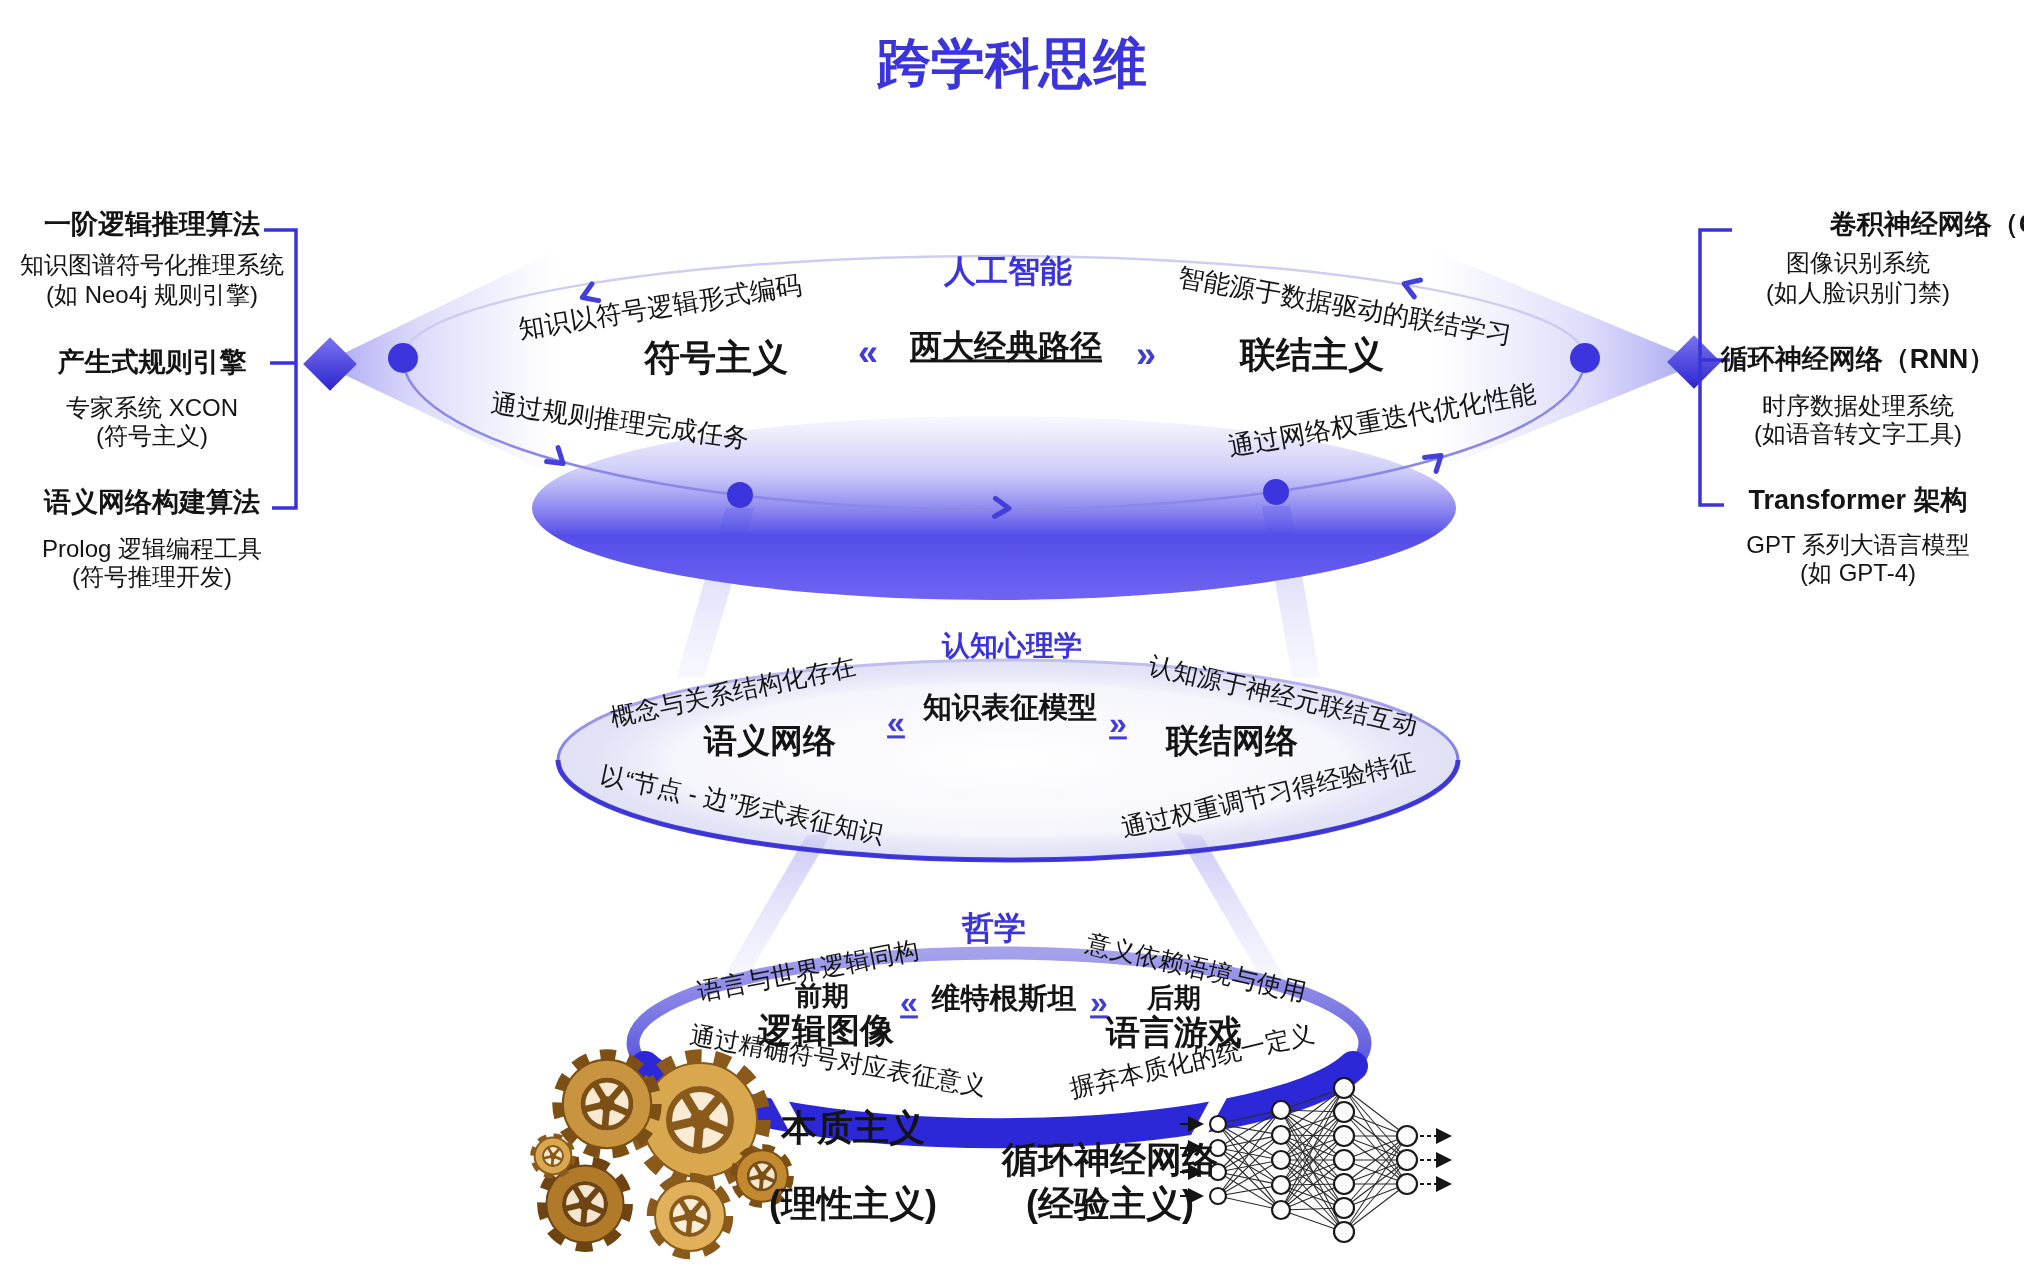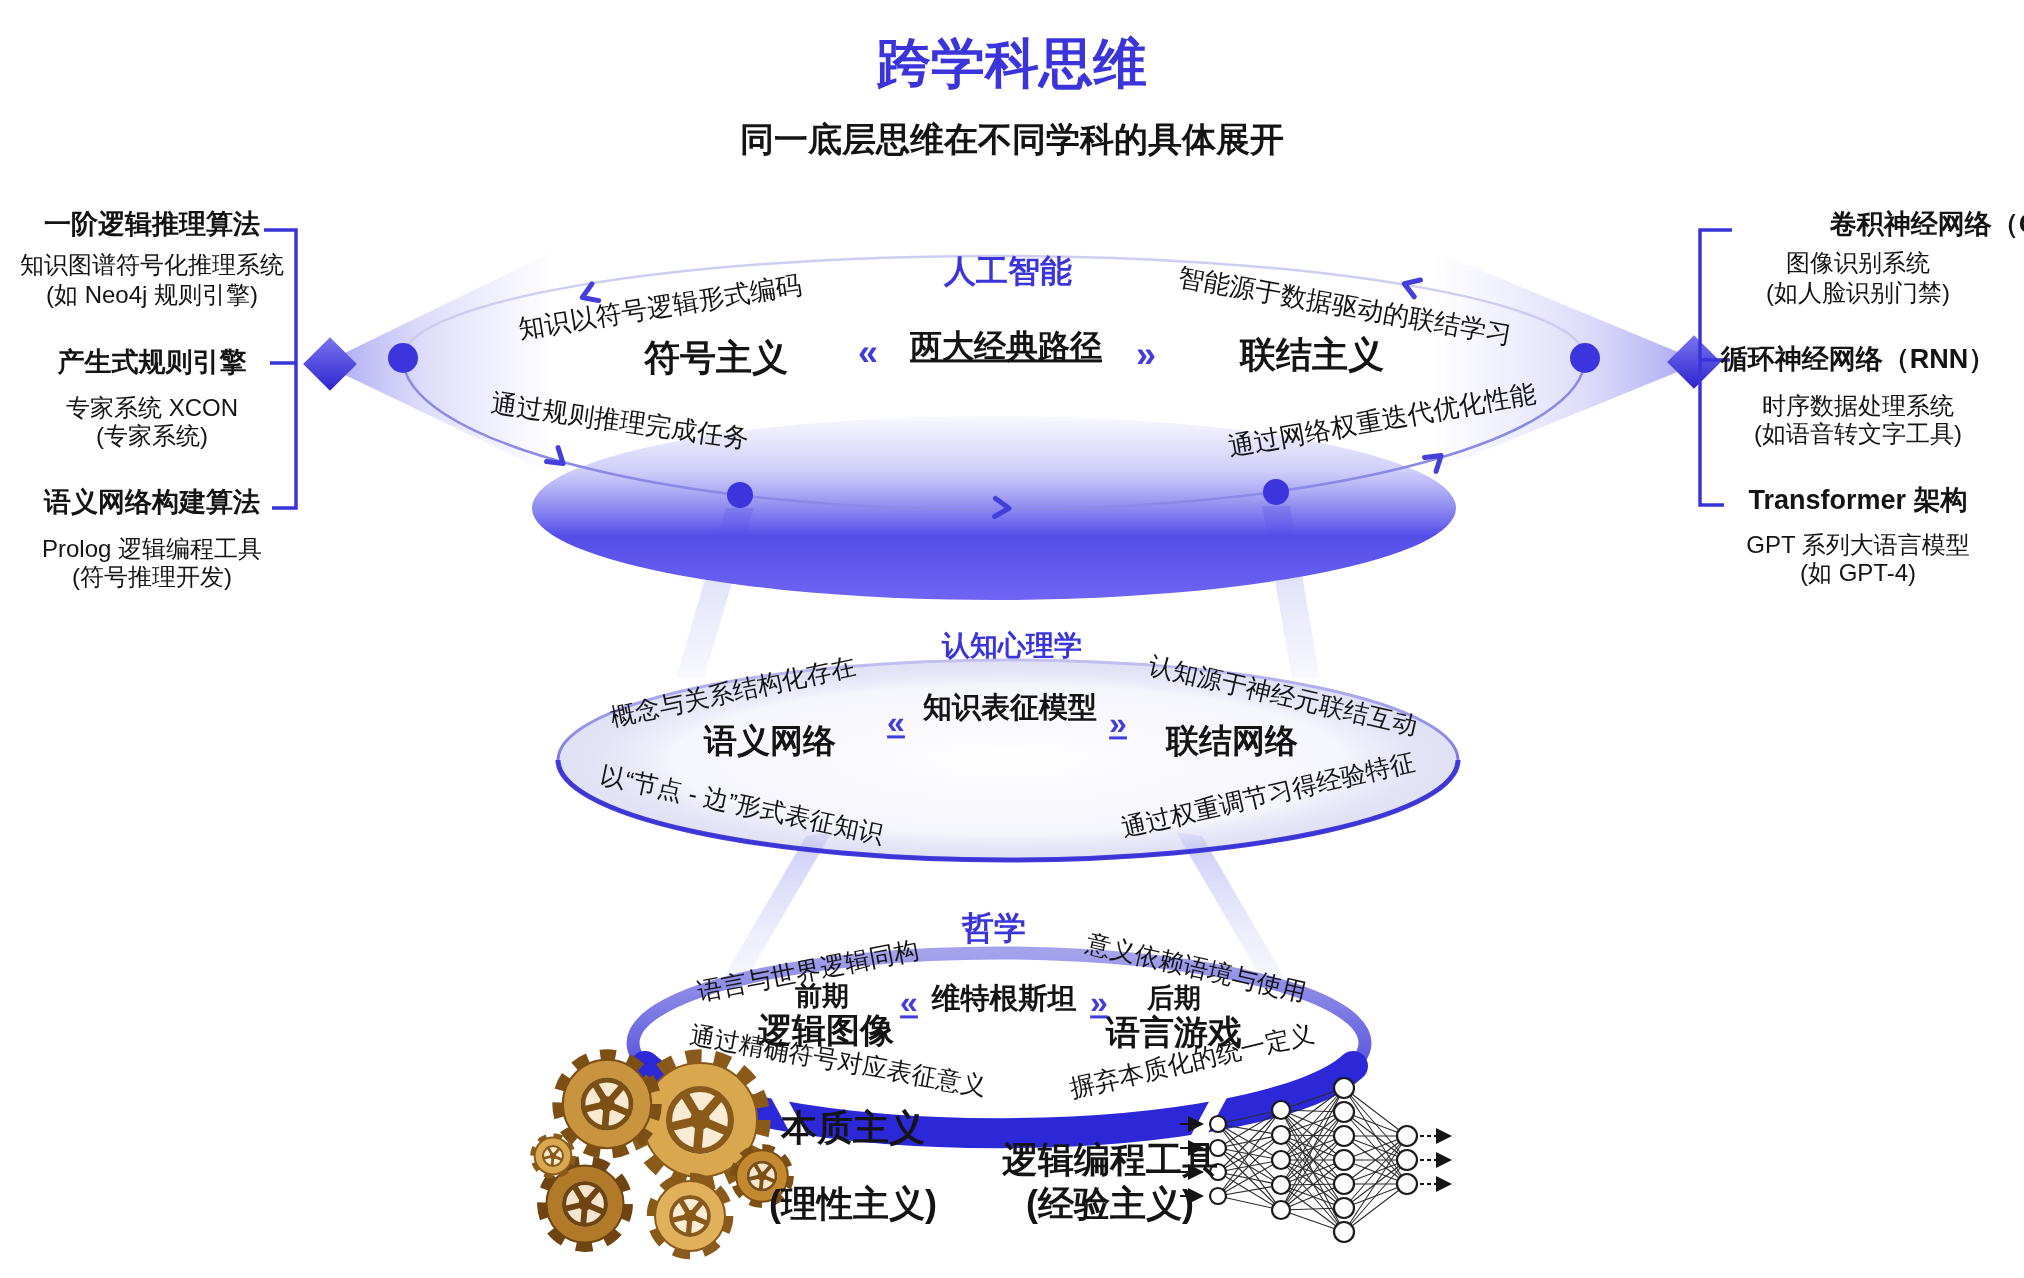--- a/index.html
+++ b/index.html
@@ -282,28 +282,27 @@
         <line x1="1180" y1="1140" x2="1202" y2="1140" stroke="#141414" stroke-width="2" marker-end="url(#arr)"></line>
         <line x1="1180" y1="1164" x2="1202" y2="1164" stroke="#141414" stroke-width="2" marker-end="url(#arr)"></line>
         <line x1="1180" y1="1188" x2="1202" y2="1188" stroke="#141414" stroke-width="2" marker-end="url(#arr)"></line>
         <line x1="1420" y1="1128" x2="1450" y2="1128" stroke="#141414" stroke-width="2" stroke-dasharray="4 3" marker-end="url(#arr)"></line>
         <line x1="1420" y1="1152" x2="1450" y2="1152" stroke="#141414" stroke-width="2" stroke-dasharray="4 3" marker-end="url(#arr)"></line>
         <line x1="1420" y1="1176" x2="1450" y2="1176" stroke="#141414" stroke-width="2" stroke-dasharray="4 3" marker-end="url(#arr)"></line>
       </g>
 </svg>
 
 <div class="t fs54 b blue" style="left:1012px;top:56px">跨学科思维</div>
-<div class="t fs34" style="left:1012px;top:132px;font-weight:600">同一底层思维在不同学科的具体展开</div>
 
 <div class="t fs27 b" style="left:152px;top:217px">一阶逻辑推理算法</div>
 <div class="t fs24" style="left:152px;top:257px">知识图谱符号化推理系统</div>
 <div class="t fs24" style="left:152px;top:287px">(如 Neo4j 规则引擎)</div>
 <div class="t fs27 b" style="left:152px;top:355px">产生式规则引擎</div>
 <div class="t fs24" style="left:152px;top:400px">专家系统 XCON</div>
-<div class="t fs24" style="left:152px;top:428px">(专家系统)</div>
+<div class="t fs24" style="left:152px;top:428px">(符号主义)</div>
 <div class="t fs27 b" style="left:152px;top:495px">语义网络构建算法</div>
 <div class="t fs24" style="left:152px;top:541px">Prolog 逻辑编程工具</div>
 <div class="t fs24" style="left:152px;top:569px">(符号推理开发)</div>
 
 <div class="t fs27 b" style="left:1967px;top:217px">卷积神经网络（CNN）</div>
 <div class="t fs24" style="left:1858px;top:255px">图像识别系统</div>
 <div class="t fs24" style="left:1858px;top:285px">(如人脸识别门禁)</div>
 <div class="t fs27 b" style="left:1858px;top:352px">循环神经网络（RNN）</div>
 <div class="t fs24" style="left:1858px;top:398px">时序数据处理系统</div>
 <div class="t fs24" style="left:1858px;top:426px">(如语音转文字工具)</div>
@@ -341,16 +340,16 @@
 <div class="t fs34 b" style="left:826px;top:1023px">逻辑图像</div>
 <div class="t fs27 b" style="left:1174px;top:991px">后期</div>
 <div class="t fs34 b" style="left:1174px;top:1025px">语言游戏</div>
 <div class="t fs25 w5" style="left:808px;top:963px;--r:-11deg">语言与世界逻辑同构</div>
 <div class="t fs25 w5" style="left:1196px;top:960px;--r:13deg">意义依赖语境与使用</div>
 <div class="t fs25 w5" style="left:838px;top:1053px;--r:10deg">通过精确符号对应表征意义</div>
 <div class="t fs25 w5" style="left:1192px;top:1053px;--r:-13deg">摒弃本质化的统一定义</div>
 
 <div class="t fs36 b" style="left:853px;top:1120px">本质主义</div>
 <div class="t fs36 b" style="left:853px;top:1196px">(理性主义)</div>
-<div class="t fs36 b" style="left:1110px;top:1152px">逻辑编程工具</div>
+<div class="t fs36 b" style="left:1110px;top:1152px">循环神经网络</div>
 <div class="t fs36 b" style="left:1110px;top:1196px">(经验主义)</div>
 
 </div>
 
 </body></html>

